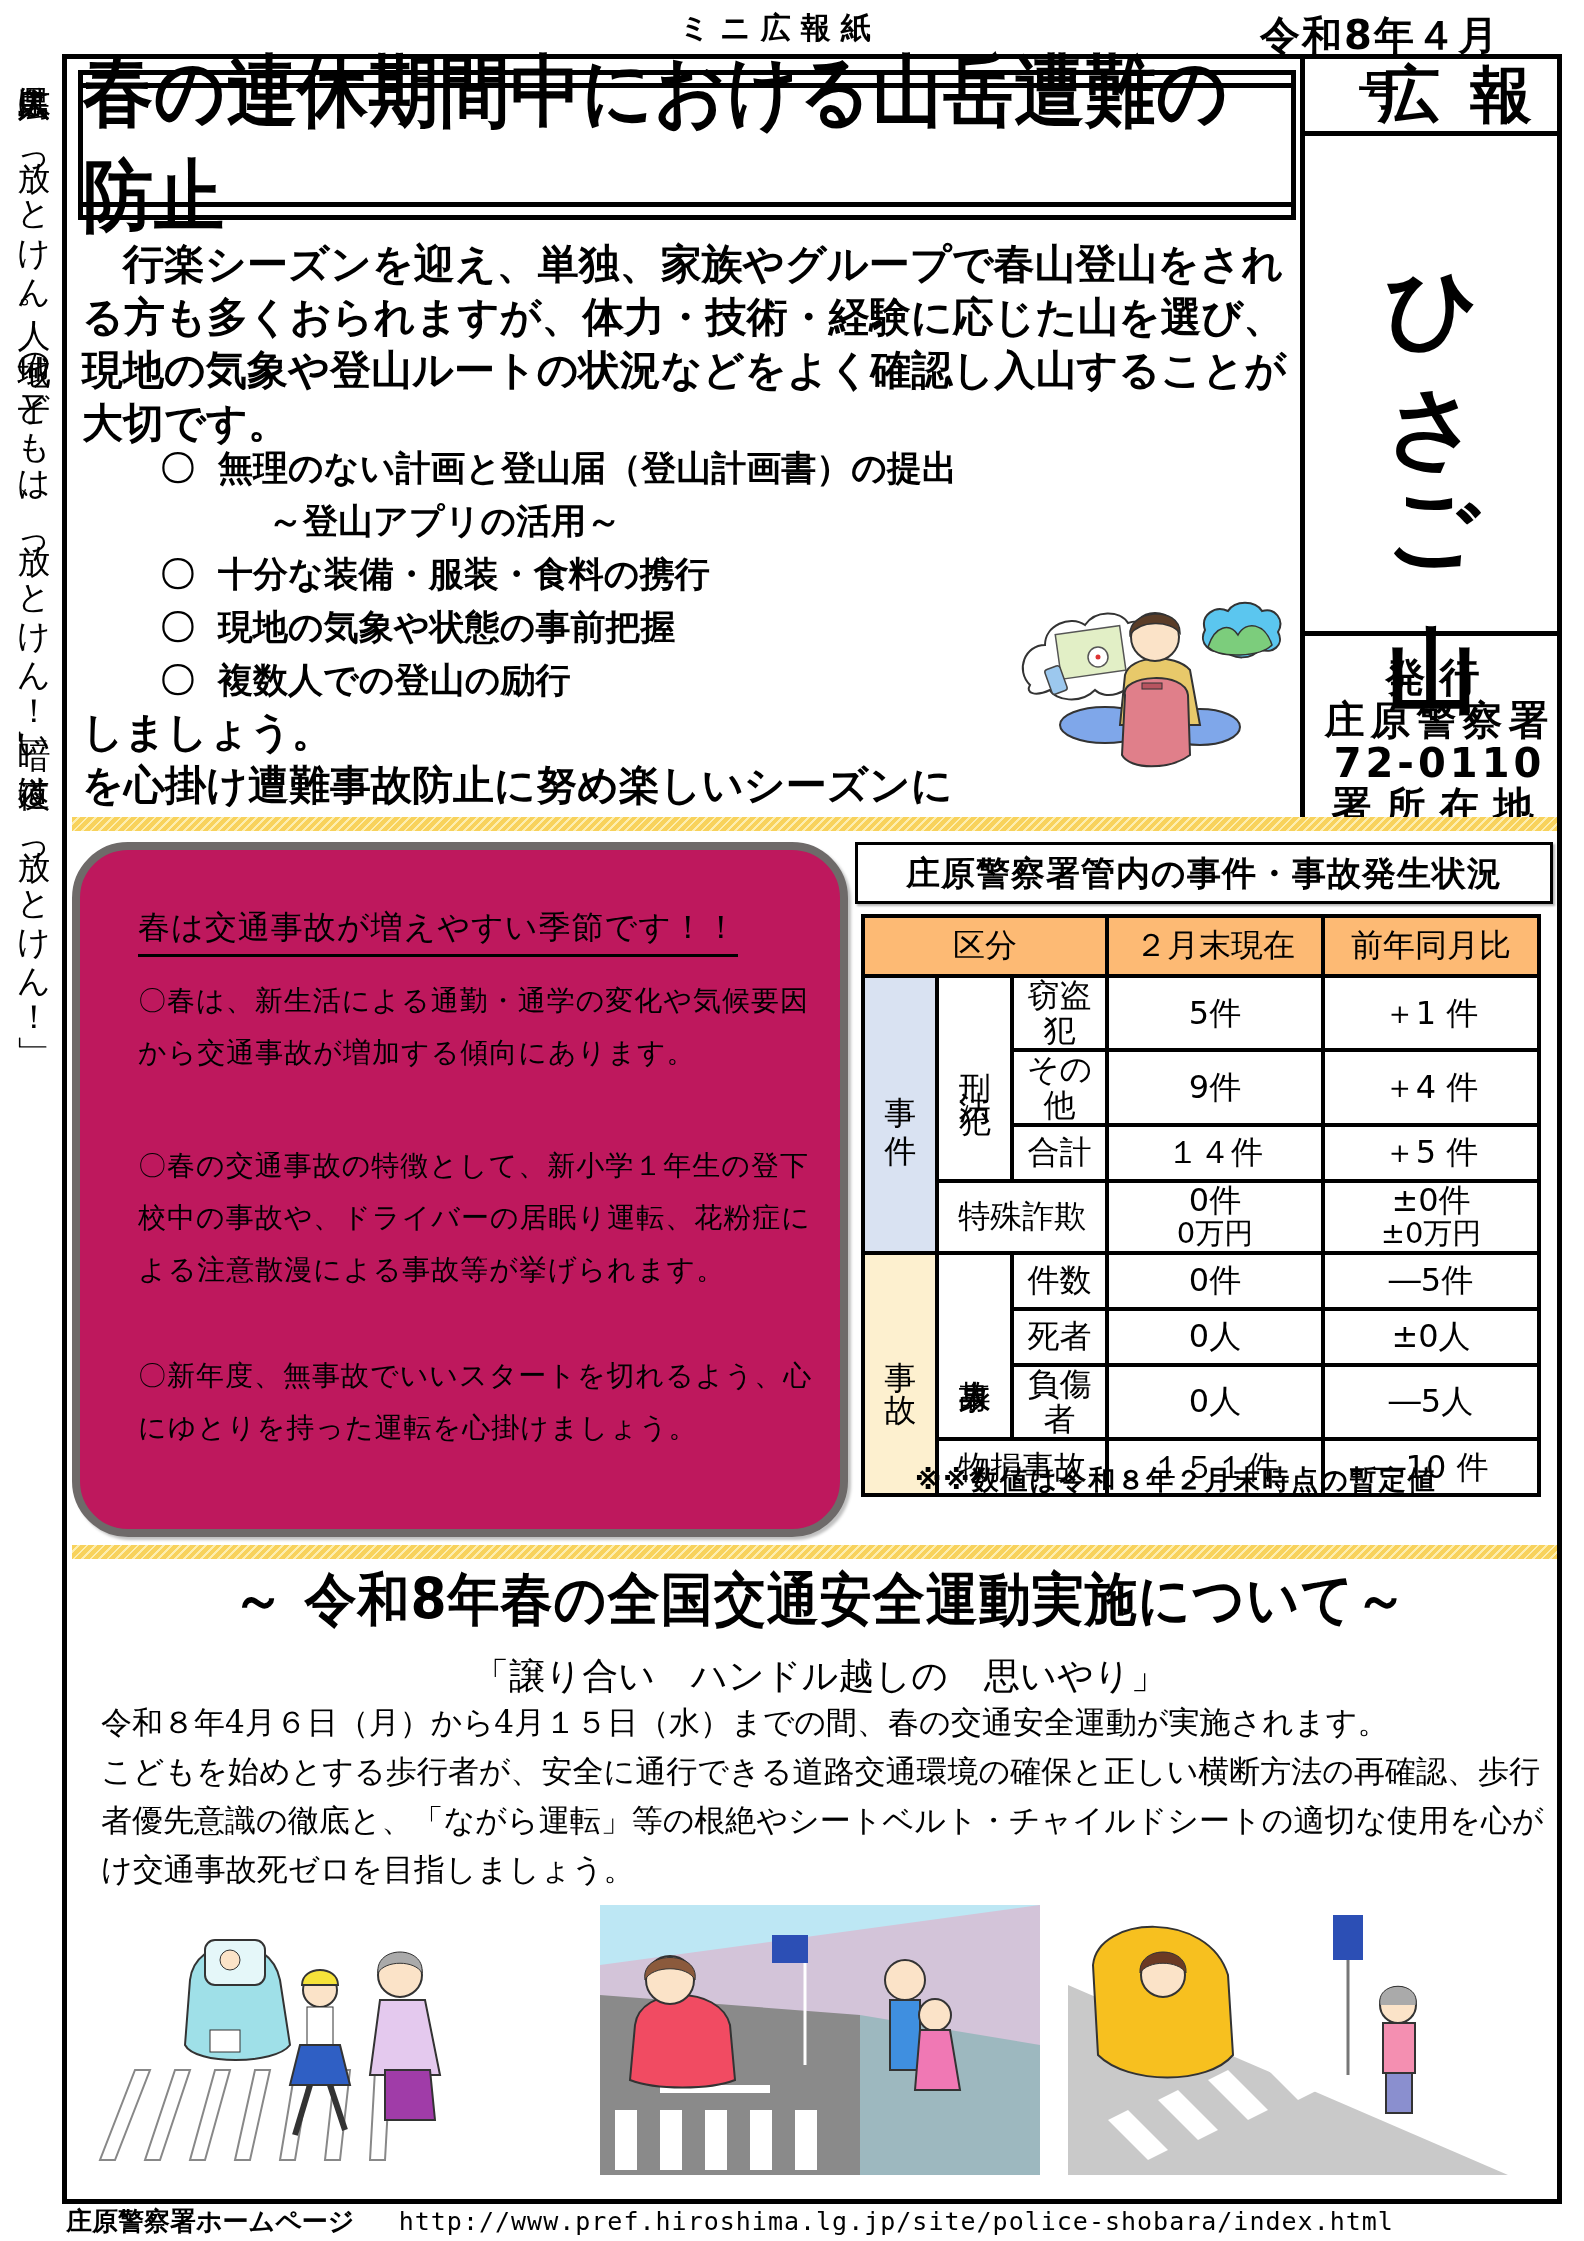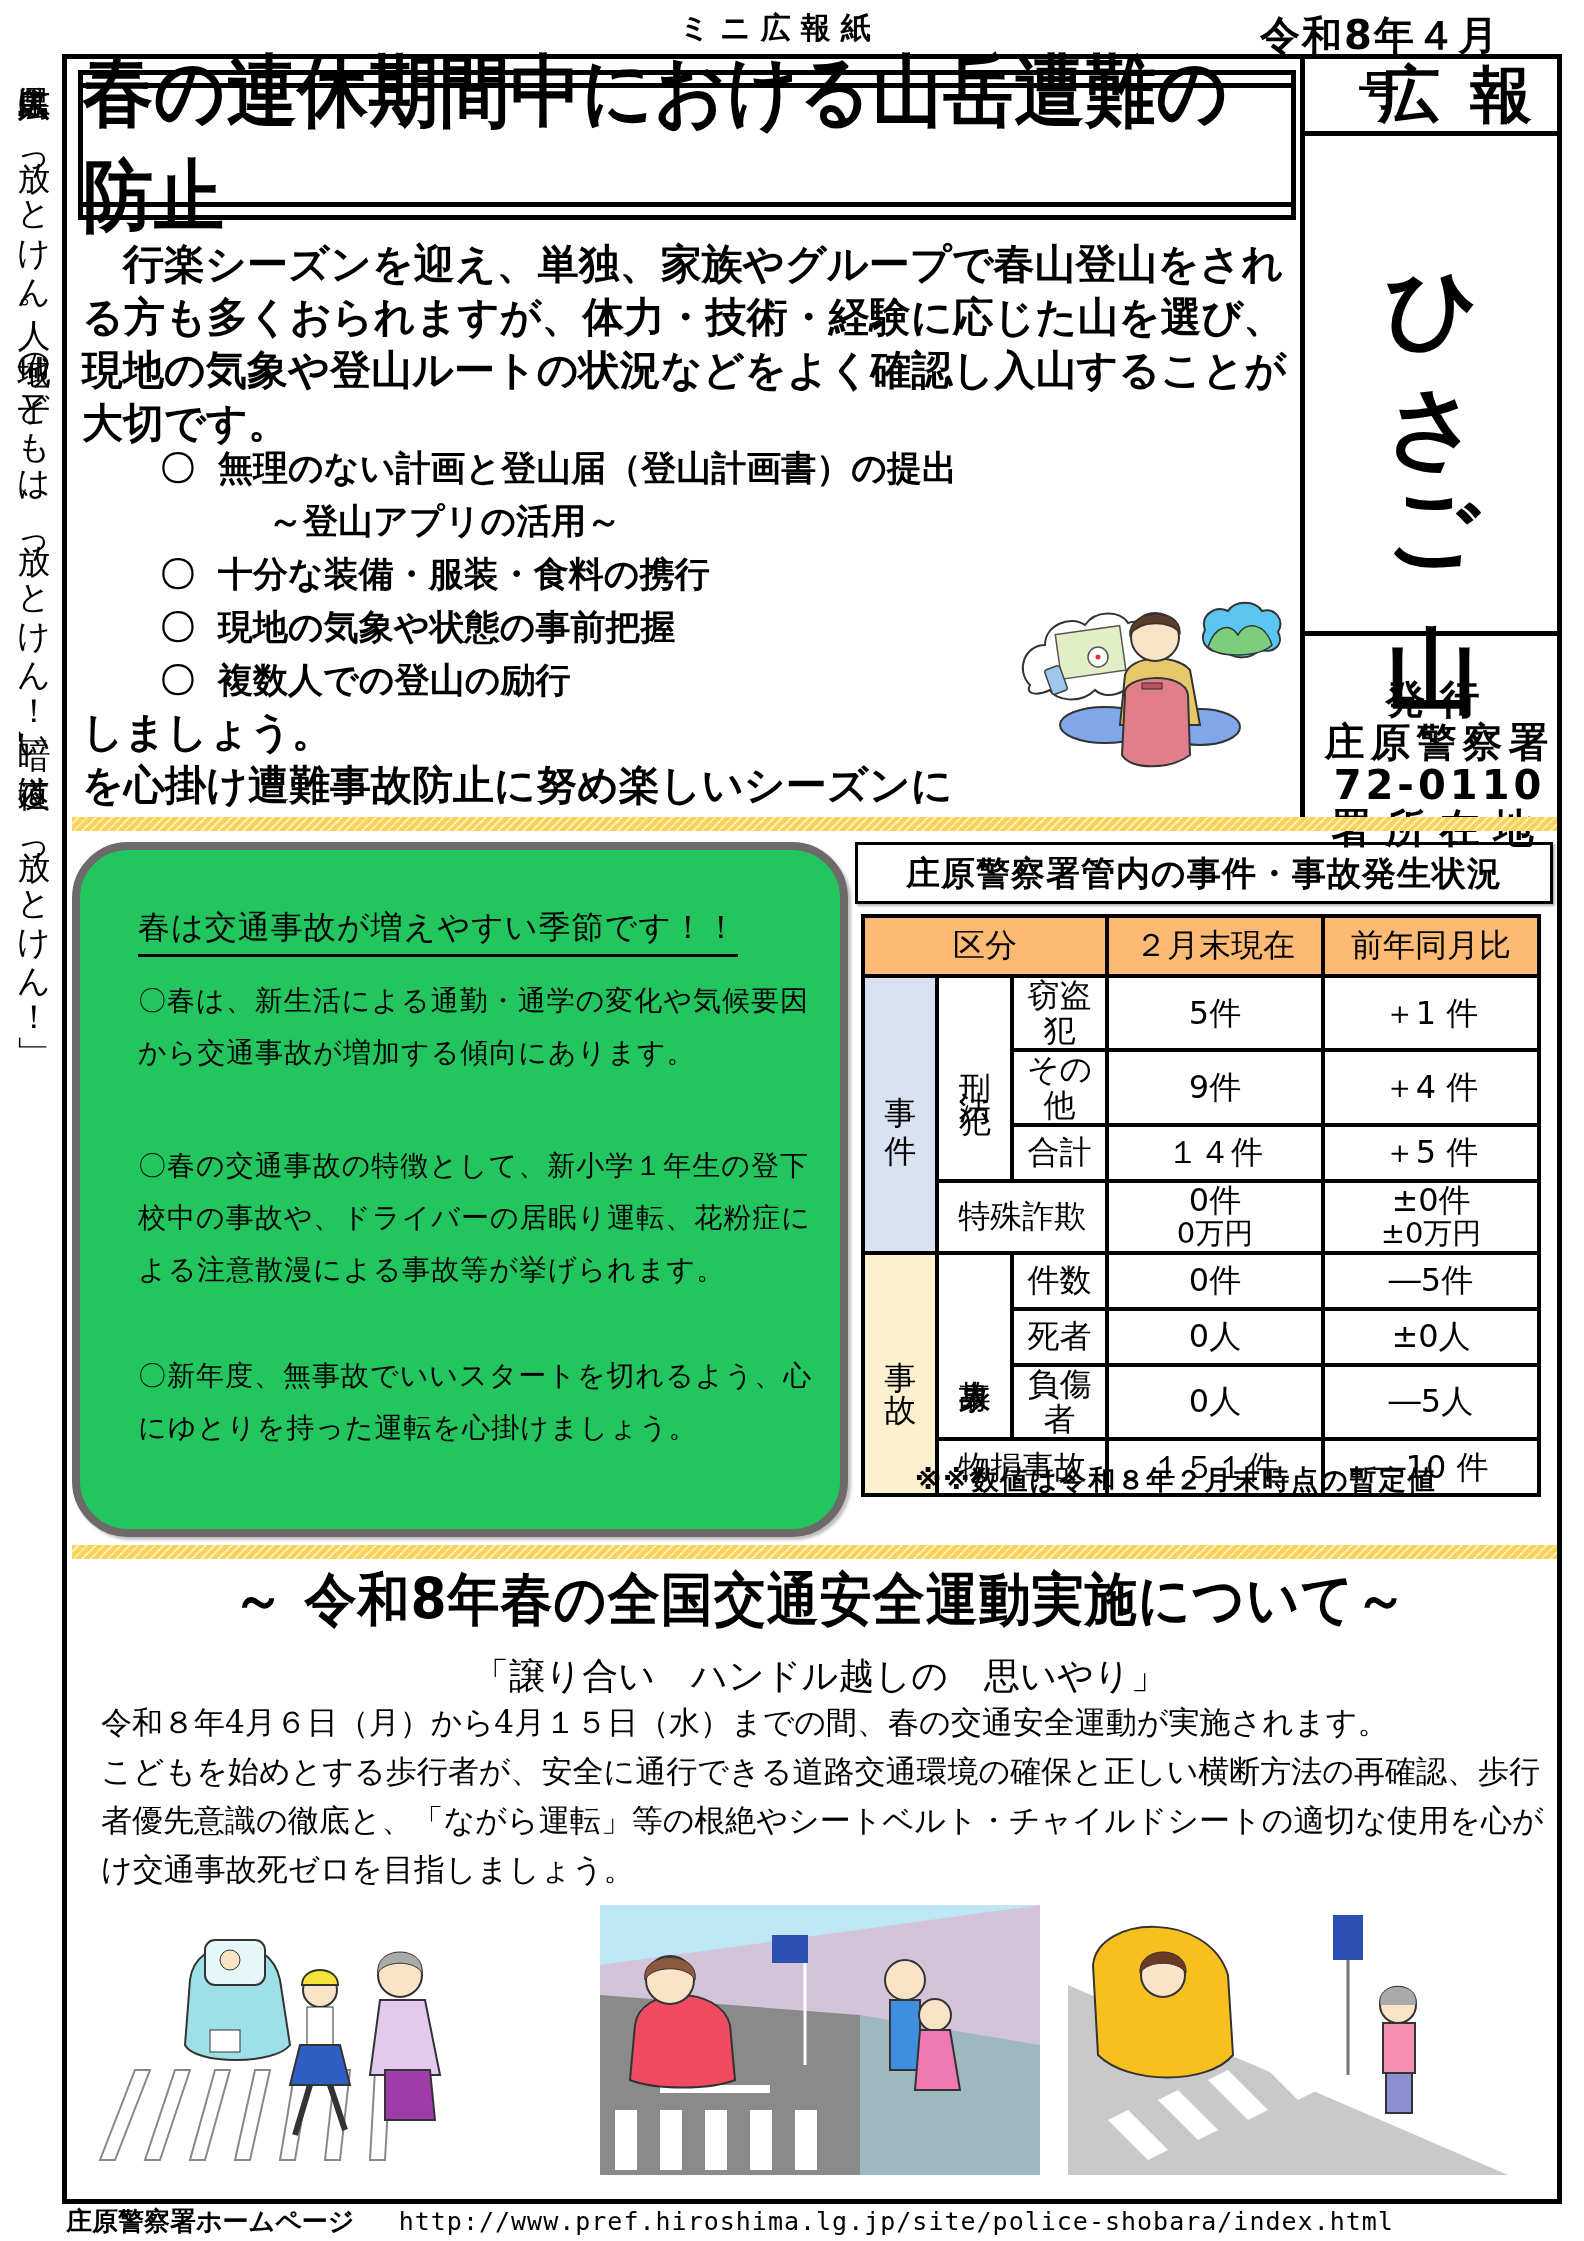--- a/index.html
+++ b/index.html
@@ -21,38 +21,38 @@
   
   .titlebox { left: 78px; top: 70px; width: 1218px; height: 150px; border: 5px solid #000; border-top-width: 5px; display:flex; align-items:center; justify-content:center; }
   .titlebox .inner { position:absolute; left:0; right:0; top:8px; bottom:8px; border-top: 5px solid #000; border-bottom: 5px solid #000; }
   .title-text { position: relative; font-size: 70px; font-weight: bold; letter-spacing: 1px; transform: scaleY(1.12); }
 
   
   .rcol { left: 1300px; top: 54px; width: 262px; height: 771px; border-left: 5px solid #000; }
   .koho { position:absolute; left:0; right:0; top:0; height:82px; border-bottom: 5px solid #000; font-size: 62px; font-weight: bold; text-align:right; line-height: 82px; letter-spacing: 30px; padding-left: 30px; }
   .hisago { position:absolute; left:0; right:0; top:82px; height: 500px; border-bottom: 5px solid #000; display:flex; justify-content:center; align-items:center; }
   .hisago span { writing-mode: vertical-rl; font-family: "DejaVu Serif", "Liberation Serif", serif; font-size: 92px; font-weight: bold; letter-spacing: 8px; }
-  .issuer { position:absolute; left:12px; right:0; top:582px; height: 190px; text-align:center; font-size: 40px; font-weight: bold; line-height: 43px; padding-top: 42px; }
+  .issuer { position:absolute; left:12px; right:0; top:582px; height: 190px; text-align:center; font-size: 40px; font-weight: bold; line-height: 43px; padding-top: 20px; }
   .issuer .wide { letter-spacing: 14px; }
 
   
   .intro { left: 82px; top: 238px; width: 1215px; font-size: 41px; font-weight: bold; line-height: 53px; }
   .intro p { text-indent: 0; }
   .bullet { left: 160px; font-size: 35px; font-weight: bold; line-height: 53px; }
   .bullet .circ { display:inline-block; width: 58px; }
   .closing { left: 82px; top: 706px; width: 980px; font-size: 41px; font-weight: bold; line-height: 53px; }
 
   
   .hiker { left: 1010px; top: 575px; width: 285px; height: 200px; }
 
   
   .stripe { height: 14px; background: repeating-linear-gradient(135deg, #f8d25c 0px, #f8d25c 4px, #fdeeb0 4px, #fdeeb0 6px); }
 
   
-  .rbox { left: 72px; top: 842px; width: 776px; height: 695px; border: 8px solid #6e6a69; border-radius: 56px; box-shadow: 3px 3px 3px rgba(0,0,0,0.25); background:#22c55e; }
+  .rbox { left: 72px; top: 842px; width: 776px; height: 695px; border: 8px solid #6e6a69; border-radius: 56px; box-shadow: 3px 3px 3px rgba(0,0,0,0.25); background:#be185d; }
   .rbox-head { position:absolute; left: 58px; top: 56px; font-family: "DejaVu Serif", "Liberation Serif", serif; font-size: 32px; border-bottom: 3px solid #000; padding-bottom: 4px; letter-spacing: 1px; }
   .rbox-p { position:absolute; left: 58px; width: 690px; font-family: "DejaVu Serif", "Liberation Serif", serif; font-size: 28px; line-height: 52px; letter-spacing: 1px; }
 
   
   .stat-title { left: 855px; top: 842px; width: 698px; height: 62px; border: 3px solid #000; box-shadow: 2px 2px 2px rgba(0,0,0,0.3); font-size: 34px; font-weight: bold; text-align:center; line-height: 56px; letter-spacing: 1px; }
   table.stats { position:absolute; left: 861px; top: 914px; width: 680px; border-collapse: collapse; font-size: 32px; }
   table.stats td { border: 4px solid #000; text-align: center; vertical-align: middle; height: 56px; padding: 0; line-height: 1.1; }
   table.stats .hdr { background: #fdba74; height: 60px; }
   table.stats .grp-jiken { background: #d9e2f2; width: 52px; }
   table.stats .grp-jiko { background: #fdf0cf; width: 52px; }

